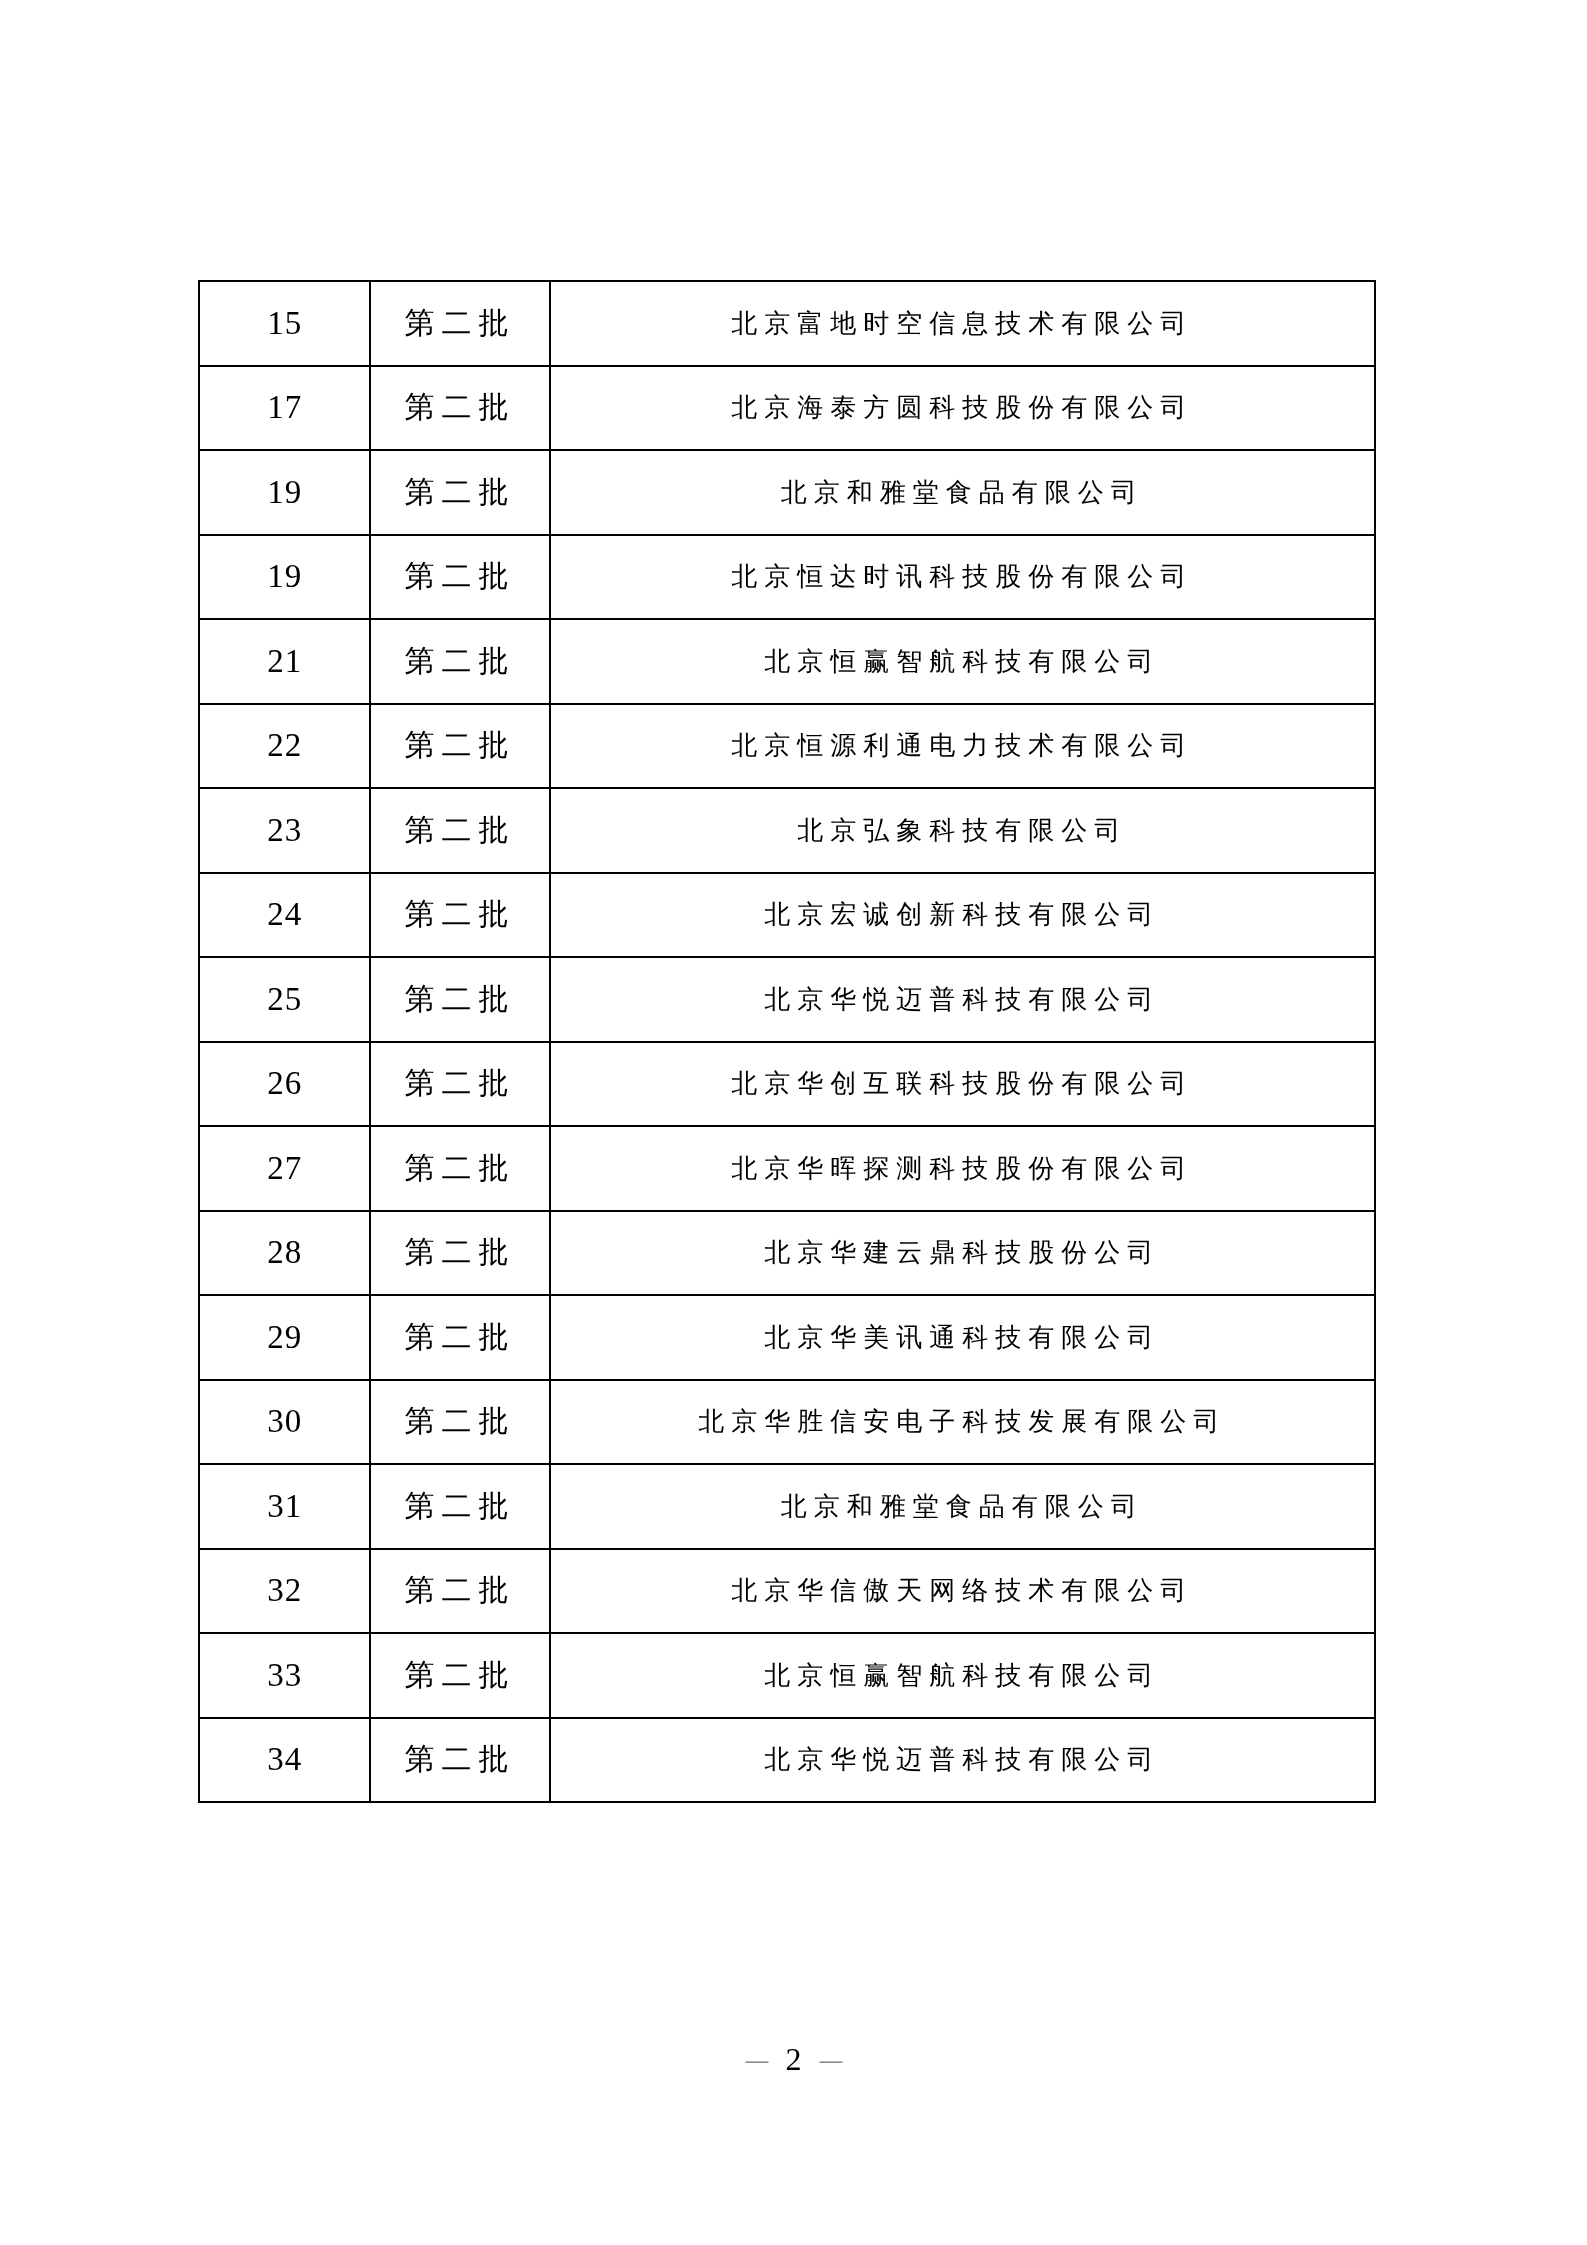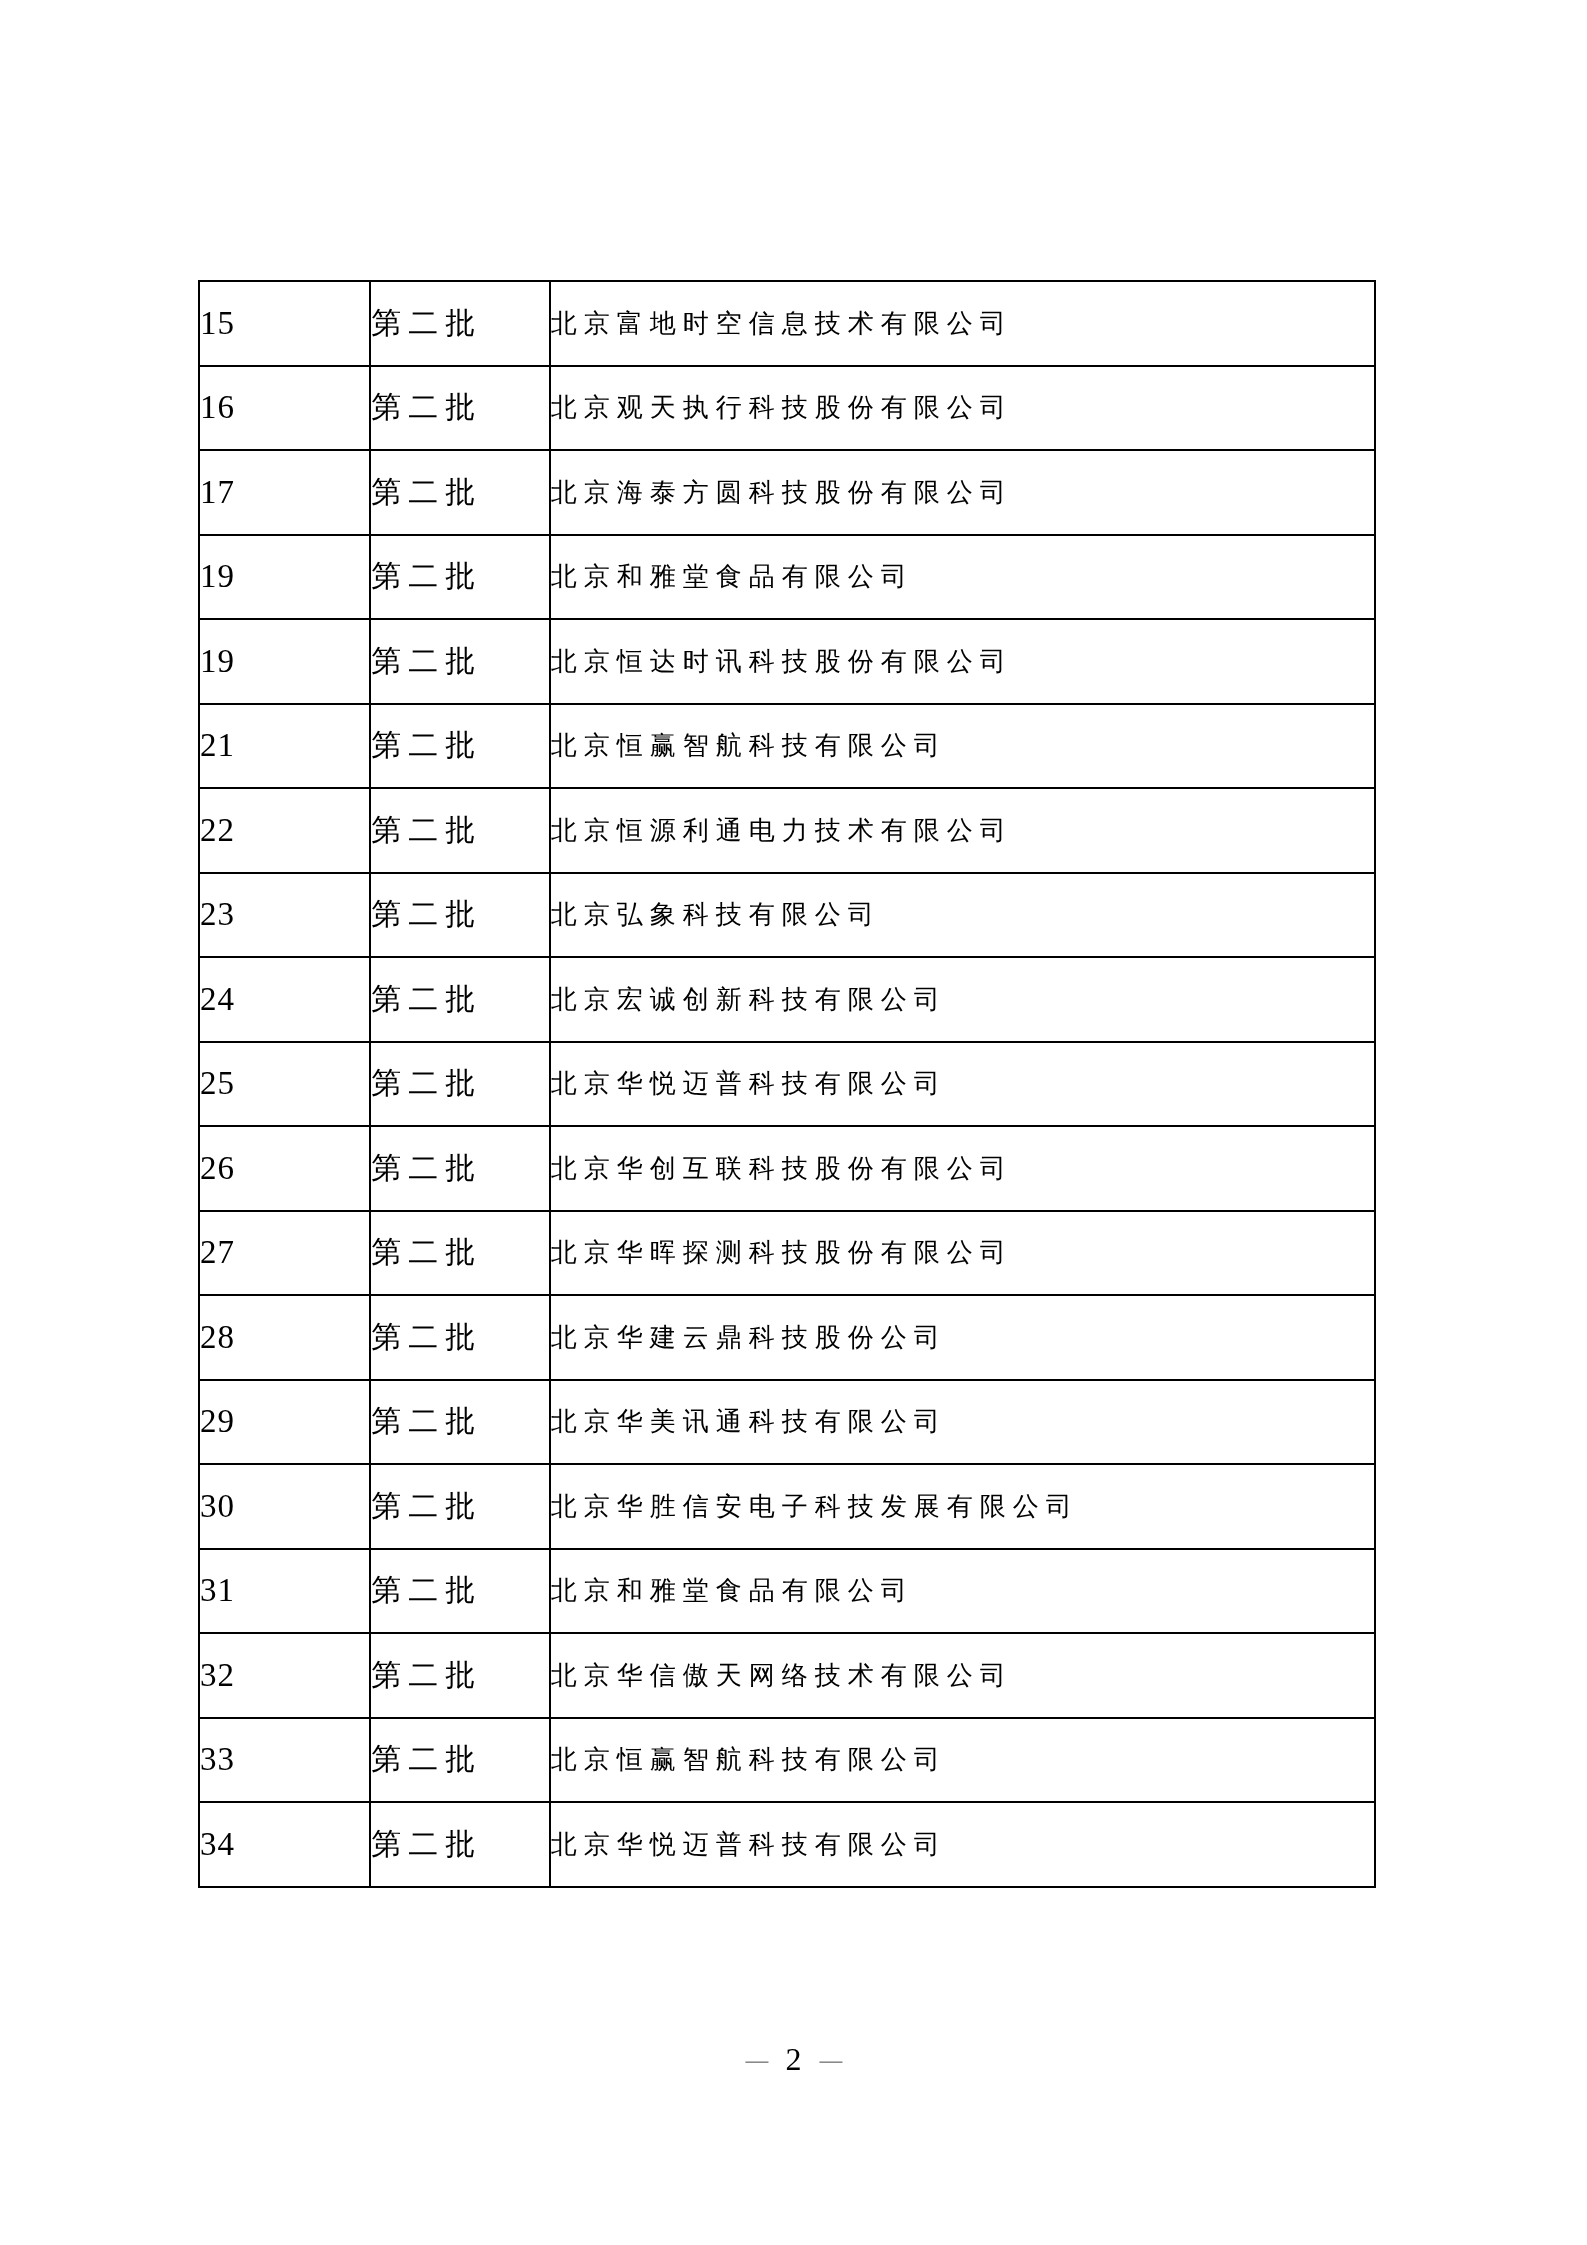--- a/index.html
+++ b/index.html
@@ -27,21 +27,21 @@
     left: 198px;
     top: 280px;
     width: 1178px;
     border-collapse: collapse;
     table-layout: fixed;
   }
 
   table.company-table td {
     border: 2px solid #000000;
     height: 84.5px;
-    text-align: left;
+    text-align: center;
     vertical-align: middle;
     overflow: hidden;
     white-space: nowrap;
     margin-left: 24px;
   }
 
   td.col-no {
     width: 170px;
     font-size: 33px;
     letter-spacing: 1px;
@@ -88,25 +88,20 @@
 <div class="page">
 
   <table class="company-table">
     <tbody>
   <tr>
     <td class="col-no">15</td>
     <td class="col-batch">第二批</td>
     <td class="col-company">北京富地时空信息技术有限公司</td>
   </tr>
 
-  <tr>
-    <td class="col-no">16</td>
-    <td class="col-batch">第二批</td>
-    <td class="col-company">北京观天执行科技股份有限公司</td>
-  </tr>
 
   <tr>
     <td class="col-no">17</td>
     <td class="col-batch">第二批</td>
     <td class="col-company">北京海泰方圆科技股份有限公司</td>
   </tr>
 
   <tr>
     <td class="col-no">19</td>
     <td class="col-batch">第二批</td>

